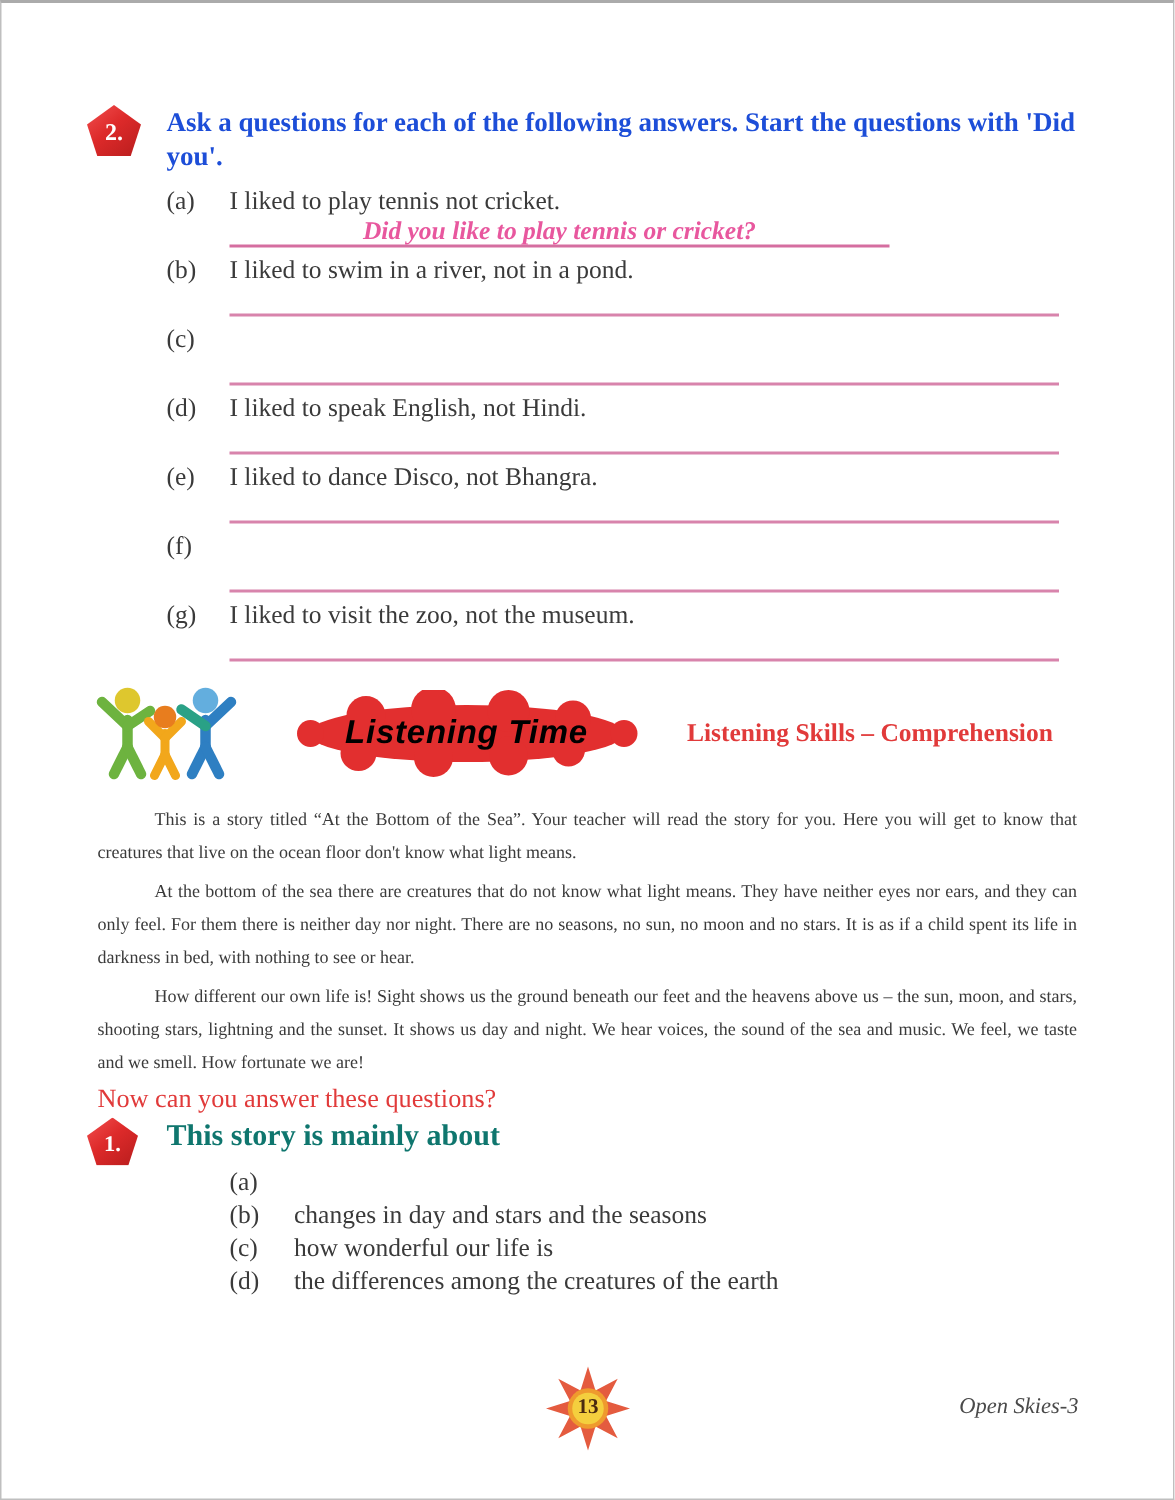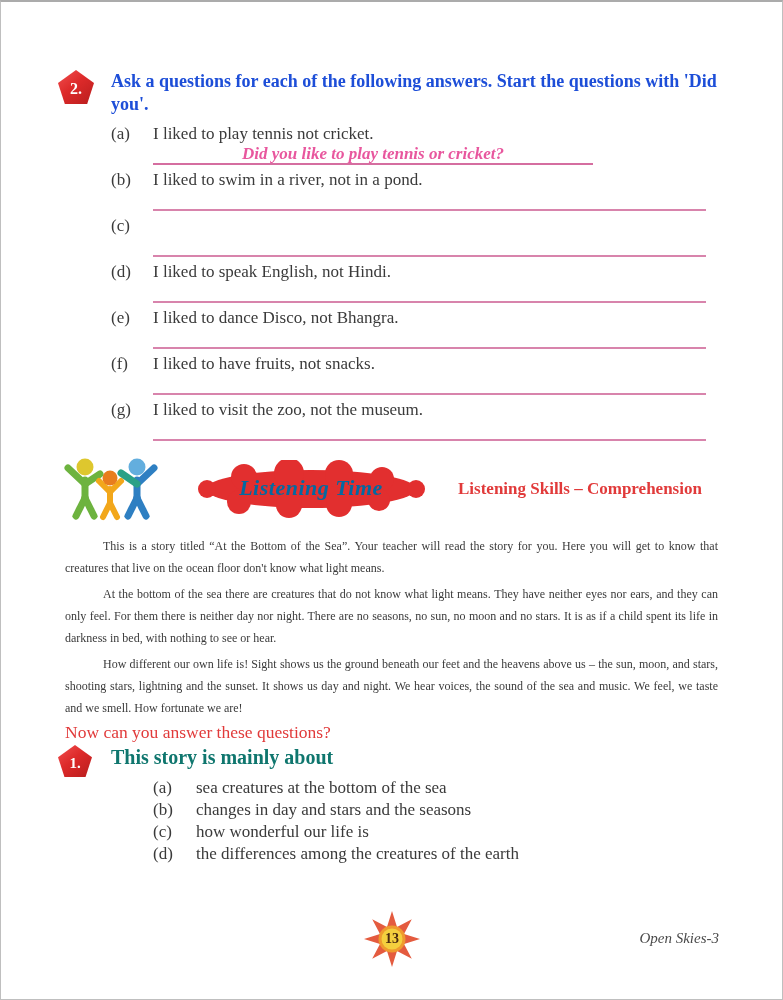--- a/index.html
+++ b/index.html
@@ -52,21 +52,21 @@
   }
 
   
   .banner { display:flex; align-items:center; margin:12px 0 0 57px; height:72px; }
   .people-icon { flex:0 0 auto; }
   .ribbon { position:relative; margin-left:30px; width:238px; height:58px; flex:0 0 auto; }
   .ribbon svg { position:absolute; left:0; top:0; }
   .ribbon-text {
     position:absolute; left:0; top:0; width:238px; height:58px;
     display:flex; align-items:center; justify-content:center;
-    color:#0369a1; font-family:Liberation Serif, serif;
+    color:#000000; font-family:Liberation Sans, sans-serif;
     font-weight:bold; font-style:italic; font-size:22px;
     letter-spacing:0.5px; padding-bottom:2px;
   }
   .skills-label {
     margin-left:28px; color:#e13a3a; font-weight:bold; font-size:17px;
   }
 
   
   .story { padding:6px 64px 0 64px; }
   .story p {
@@ -152,21 +152,20 @@
         <div class="ex-row">
           <span class="ex-label">(e)</span>
           <span class="ex-text">I liked to dance Disco, not Bhangra.</span>
         </div>
         <div class="ex-blank"></div>
       </div>
 
       <div class="ex-item">
         <div class="ex-row">
           <span class="ex-label">(f)</span>
-          <span class="ex-text">I liked to have fruits, not snacks.</span>
         </div>
         <div class="ex-blank"></div>
       </div>
 
       <div class="ex-item">
         <div class="ex-row">
           <span class="ex-label">(g)</span>
           <span class="ex-text">I liked to visit the zoo, not the museum.</span>
         </div>
         <div class="ex-blank"></div>
@@ -238,21 +237,20 @@
   <div class="prompt">Now can you answer these questions?</div>
 
   <section class="q1">
     <div class="q1-head">
       <div class="badge small">1.</div>
       <h3 class="q1-title">This story is mainly about</h3>
     </div>
     <div class="options">
       <div class="opt-row">
         <span class="opt-label">(a)</span>
-        <span>sea creatures at the bottom of the sea</span>
       </div>
       <div class="opt-row">
         <span class="opt-label">(b)</span>
         <span>changes in day and stars and the seasons</span>
       </div>
       <div class="opt-row">
         <span class="opt-label">(c)</span>
         <span>how wonderful our life is</span>
       </div>
       <div class="opt-row">

